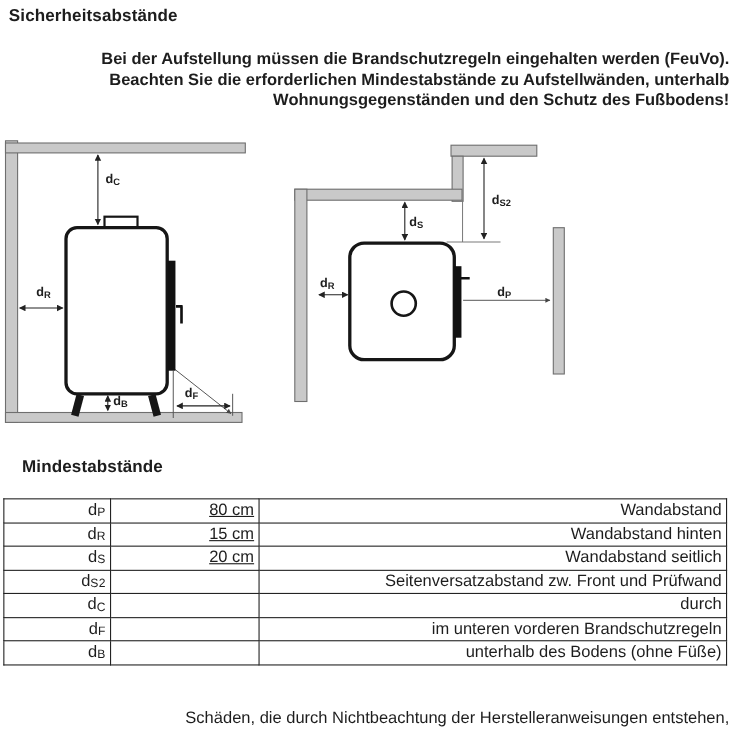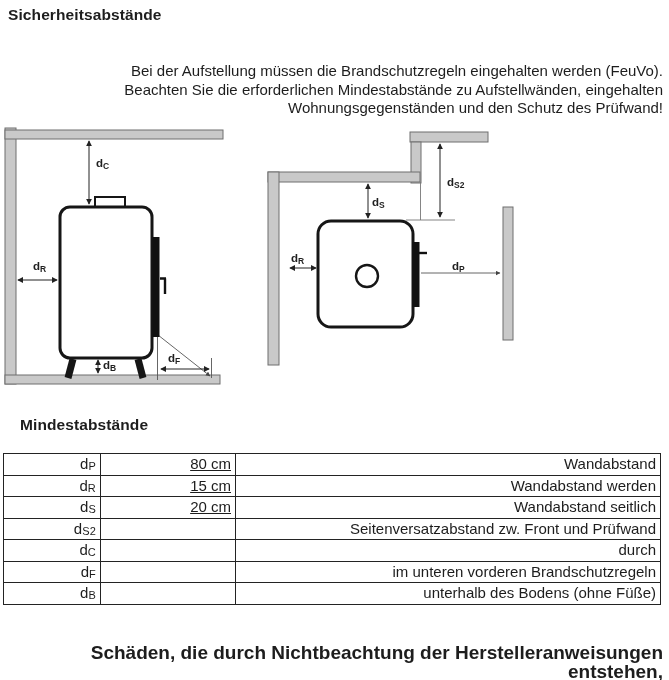--- a/index.html
+++ b/index.html
@@ -3,21 +3,21 @@
 <meta charset="utf-8">
 <style>
   html,body{margin:0;padding:0;}
   body{
     width:669px;height:680px;background:#ffffff;overflow:hidden;
     font-family:"Liberation Sans", sans-serif;color:#1d1d1d;position:relative;
   }
   .abs{position:absolute;text-align:right;}
   .heading{font-size:15.5px;font-weight:bold;letter-spacing:.1px;}
   .para{font-size:15px;line-height:18.5px;}
-  .warning{font-size:19px;line-height:18.5px;font-weight:bold;}
+  .warning{font-size:15px;line-height:18.5px;font-weight:normal;}
   
   #diagram-strip{left:0;top:120px;width:669px;height:282px;}
   #diagram-strip svg{position:absolute;left:0;top:0;}
   .dim-label{position:absolute;font-size:11.5px;font-weight:bold;color:#1f1f1f;white-space:nowrap;}
   .dim-label sub{font-size:8.5px;vertical-align:-2px;}
   
   table.mintab{border-collapse:collapse;table-layout:fixed;}
   table.mintab td{
     border:1.5px solid #232323;height:19.5px;font-size:15px;
     padding:0 4px 1px 8px;overflow:hidden;white-space:nowrap;vertical-align:middle;
@@ -25,24 +25,24 @@
   td.c-sym{width:84px;}
   td.c-val{width:122px;text-decoration:underline;}
   td.c-desc{width:412px;}
   td.c-sym sub{font-size:11px;vertical-align:-1px;letter-spacing:.2px;}
 </style>
 </head>
 <body>
 
 <div class="abs heading" style="left:8px;top:6px;">Sicherheitsabstände</div>
 
-<div class="abs para" style="left:8px;top:62px;width:655px;">
+<div class="abs para" style="left:8px;top:45px;width:655px;font-weight:bold;">
   <div>Bei der Aufstellung müssen die Brandschutzregeln eingehalten werden (FeuVo).</div>
-  <div>Beachten Sie die erforderlichen Mindestabstände zu Aufstellwänden, eingehalten</div>
-  <div>Wohnungsgegenständen und den Schutz des Prüfwand!</div>
+  <div>Beachten Sie die erforderlichen Mindestabstände zu Aufstellwänden, unterhalb</div>
+  <div>Wohnungsgegenständen und den Schutz des Fußbodens!</div>
 </div>
 
 <div class="abs" id="diagram-strip">
   <svg width="669" height="282" viewBox="0 0 669 282">
     <defs>
       <marker id="ah" markerWidth="8" markerHeight="8" refX="5.2" refY="3" orient="auto-start-reverse" markerUnits="userSpaceOnUse">
         <path d="M0,0 L6,3 L0,6 Z" fill="#222"></path>
       </marker>
       <marker id="ah-sm" markerWidth="6" markerHeight="6" refX="4.2" refY="2.25" orient="auto" markerUnits="userSpaceOnUse">
         <path d="M0,0 L4.5,2.25 L0,4.5 Z" fill="#444"></path>
@@ -109,21 +109,21 @@
 <table class="mintab abs" style="left:3px;top:453px;">
   <tbody>
       <tr>
         <td class="c-sym"><span>d</span><sub>P</sub></td>
         <td class="c-val">80 cm</td>
         <td class="c-desc">Wandabstand</td>
       </tr>
       <tr>
         <td class="c-sym"><span>d</span><sub>R</sub></td>
         <td class="c-val">15 cm</td>
-        <td class="c-desc">Wandabstand werden</td>
+        <td class="c-desc">Wandabstand hinten</td>
       </tr>
       <tr>
         <td class="c-sym"><span>d</span><sub>S</sub></td>
         <td class="c-val">20 cm</td>
         <td class="c-desc">Wandabstand seitlich</td>
       </tr>
       <tr>
         <td class="c-sym"><span>d</span><sub>S2</sub></td>
         <td class="c-val"></td>
         <td class="c-desc">Seitenversatzabstand zw. Front und Prüfwand</td>

